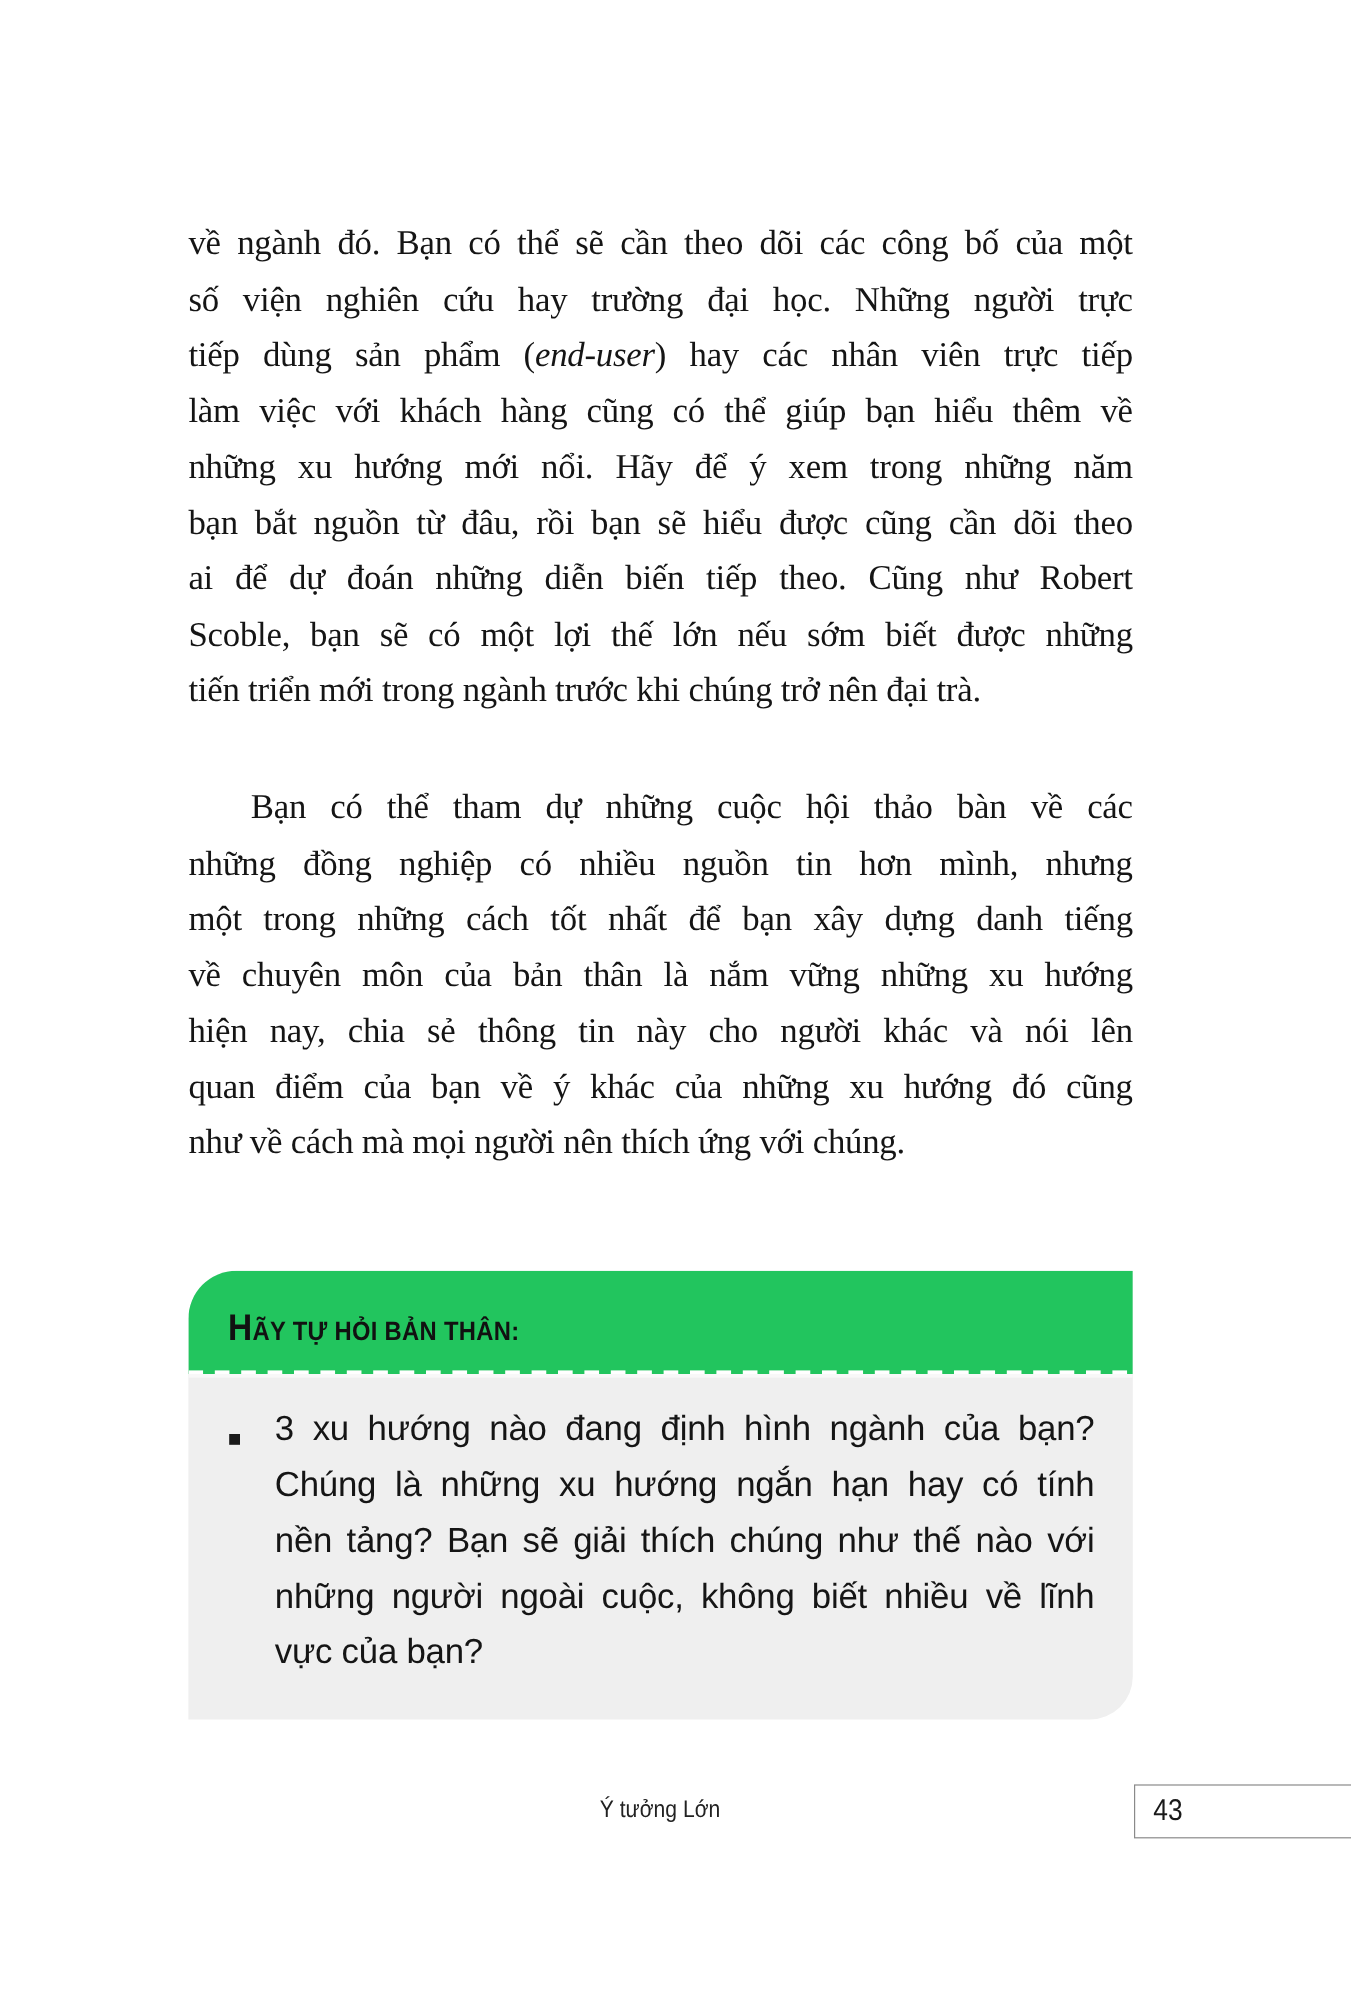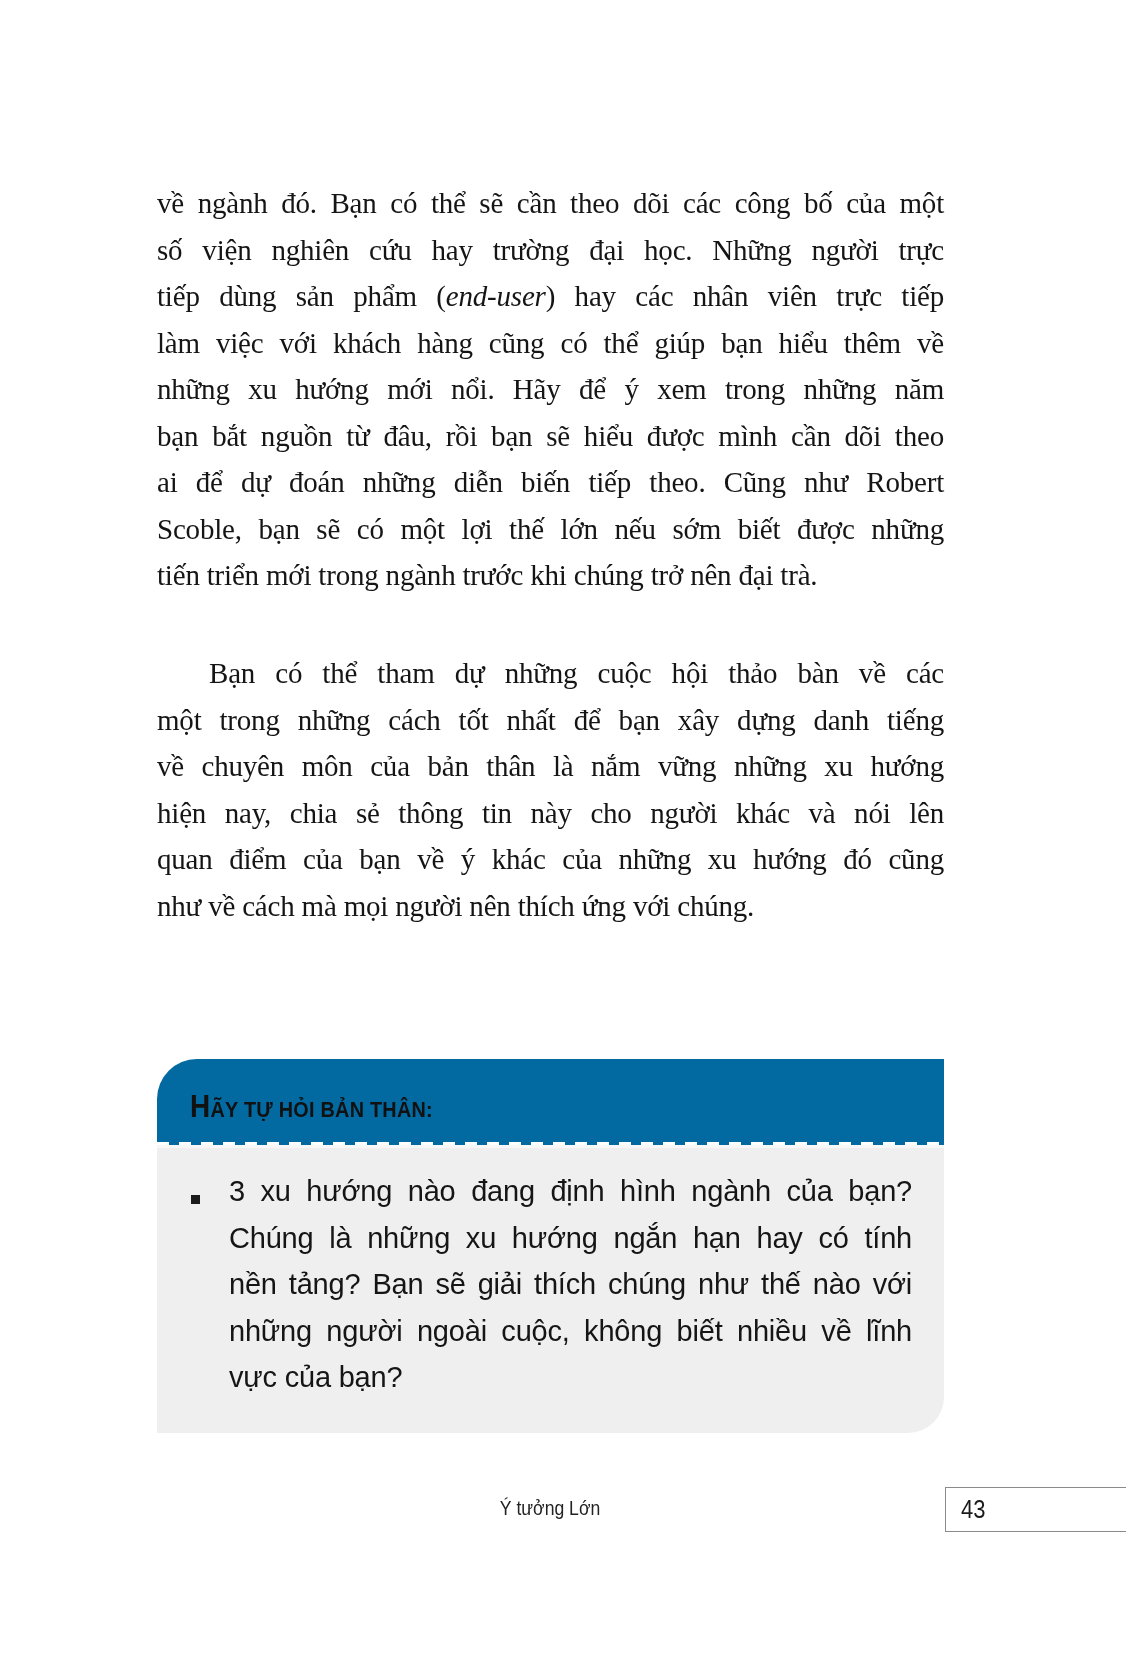--- a/index.html
+++ b/index.html
@@ -44,21 +44,21 @@
       top: 1059px;
       width: 787px;
       height: 374px;
       background: #efefef;
       border-radius: 40px 0 36px 0;
       overflow: hidden;
     }
     .box-header {
       position: relative;
       height: 86px;
-      background: #0369a1;
+      background: #22c55e;
     }
     .box-heading {
       position: absolute;
       left: 33px;
       top: 30px;
       font-family: "Liberation Sans", "DejaVu Sans", sans-serif;
       font-weight: bold;
       font-size: 22px;
       letter-spacing: 0.3px;
       color: #111;
@@ -144,28 +144,29 @@
   </style>
 </head>
 <body>
 
 <div class="page-text" id="para-1">
   <span class="line">về ngành đó. Bạn có thể sẽ cần theo dõi các công bố của một</span>
   <span class="line">số viện nghiên cứu hay trường đại học. Những người trực</span>
   <span class="line"><span>tiếp dùng sản phẩm (</span><em>end-user</em><span>) hay các nhân viên trực tiếp</span></span>
   <span class="line">làm việc với khách hàng cũng có thể giúp bạn hiểu thêm về</span>
   <span class="line">những xu hướng mới nổi. Hãy để ý xem trong những năm</span>
-  <span class="line">bạn bắt nguồn từ đâu, rồi bạn sẽ hiểu được mình cần dõi theo</span>
+  <span class="line">bạn bắt nguồn từ đâu, rồi bạn sẽ hiểu được cũng cần dõi theo</span>
   <span class="line">ai để dự đoán những diễn biến tiếp theo. Cũng như Robert</span>
   <span class="line">Scoble, bạn sẽ có một lợi thế lớn nếu sớm biết được những</span>
   <span class="line last">tiến triển mới trong ngành trước khi chúng trở nên đại trà.</span>
 </div>
 
 <div class="page-text" id="para-2">
   <span class="line first">Bạn có thể tham dự những cuộc hội thảo bàn về các</span>
+  <span class="line">những đồng nghiệp có nhiều nguồn tin hơn mình, nhưng</span>
   <span class="line">một trong những cách tốt nhất để bạn xây dựng danh tiếng</span>
   <span class="line">về chuyên môn của bản thân là nắm vững những xu hướng</span>
   <span class="line">hiện nay, chia sẻ thông tin này cho người khác và nói lên</span>
   <span class="line">quan điểm của bạn về ý khác của những xu hướng đó cũng</span>
   <span class="line last">như về cách mà mọi người nên thích ứng với chúng.</span>
 </div>
 
 <div class="sidebar-box">
   <div class="box-header">
     <div class="box-heading"><span class="cap">H</span><span>ÃY TỰ HỎI BẢN THÂN:</span></div>

